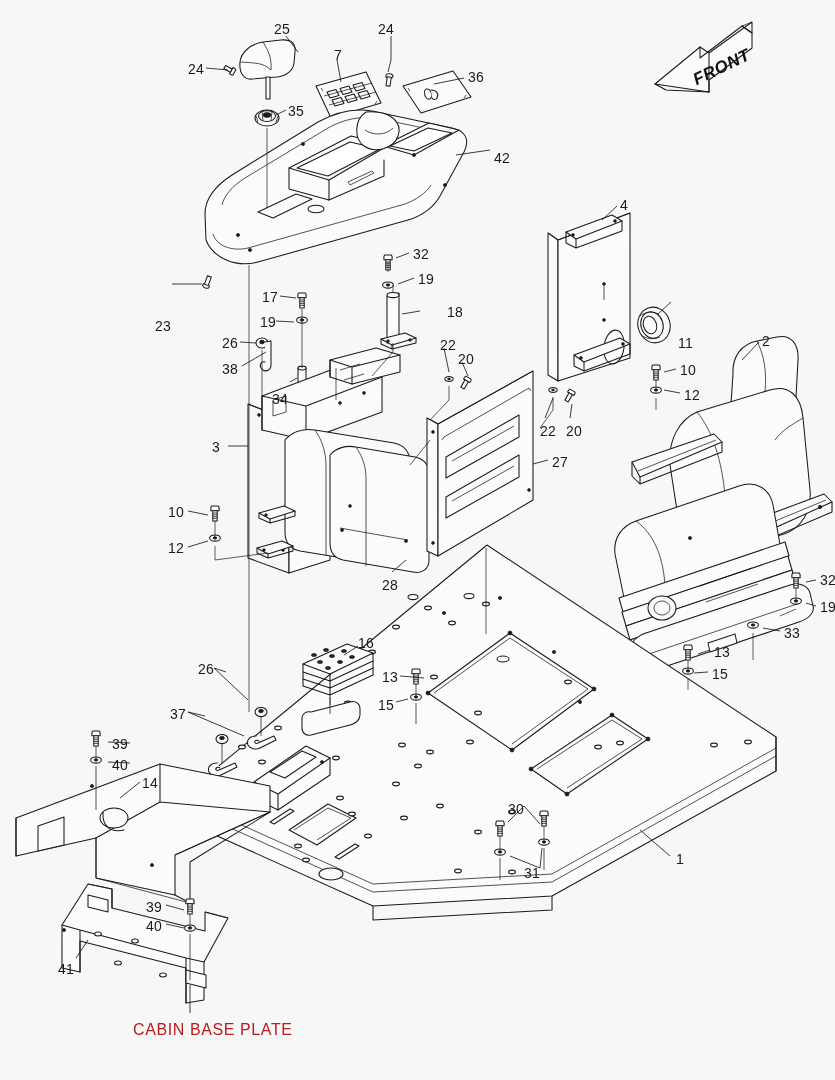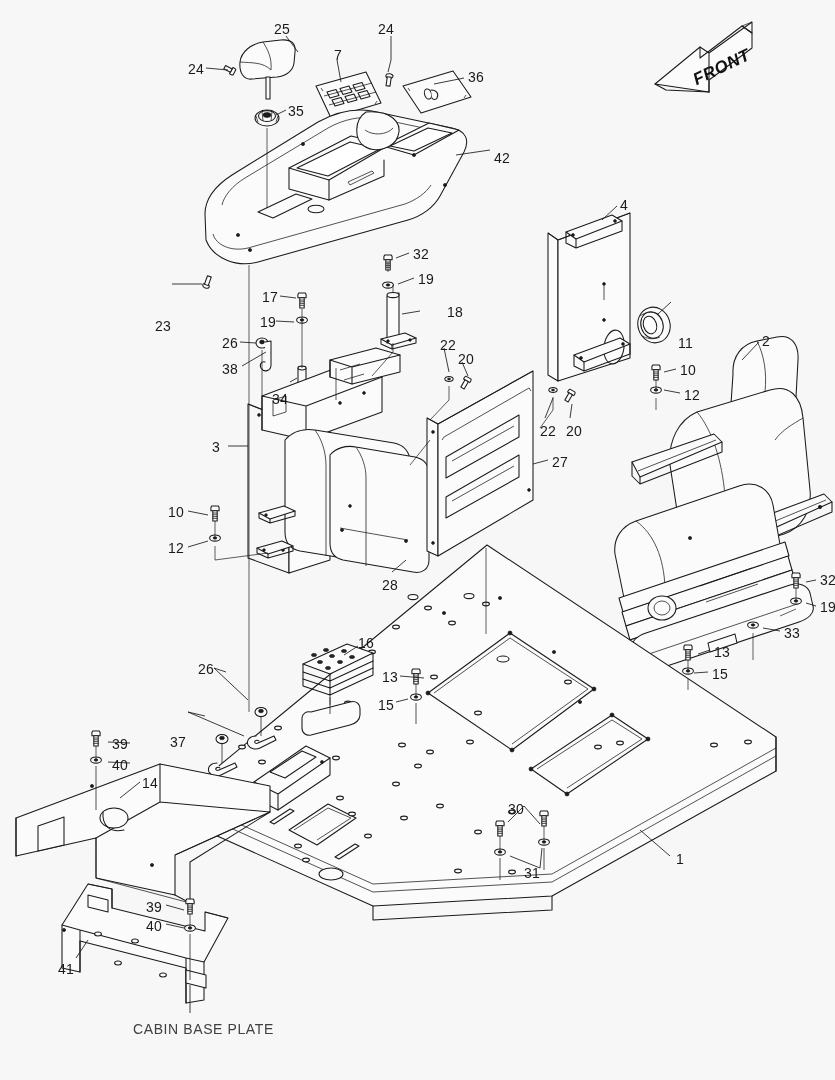--- a/index.html
+++ b/index.html
@@ -17,22 +17,22 @@
     font-family:"Liberation Sans", sans-serif;
     font-size:14px;
     color:#1a1a1a;
     white-space:nowrap;
     line-height:1;
     letter-spacing:0.2px;
   }
   .cap{
     position:absolute;
     font-family:"Liberation Sans", sans-serif;
-    font-size:14px;
-    color:#404040;
+    font-size:16px;
+    color:#b91c1c;
     white-space:nowrap;
     letter-spacing:0.6px;
   }
   .frontTxt{
     position:absolute;
     font-family:"Liberation Sans", sans-serif;
     font-size:17px;
     font-style:italic;
     font-weight:700;
     color:#111;
@@ -611,21 +611,21 @@
       <div class="lbl" style="left: 820px; top: 573px;">32</div>
       <div class="lbl" style="left: 382px; top: 578px;">28</div>
       <div class="lbl" style="left: 820px; top: 600px;">19</div>
       <div class="lbl" style="left: 784px; top: 626px;">33</div>
       <div class="lbl" style="left: 358px; top: 636px;">16</div>
       <div class="lbl" style="left: 714px; top: 645px;">13</div>
       <div class="lbl" style="left: 198px; top: 662px;">26</div>
       <div class="lbl" style="left: 382px; top: 670px;">13</div>
       <div class="lbl" style="left: 712px; top: 667px;">15</div>
       <div class="lbl" style="left: 378px; top: 698px;">15</div>
-      <div class="lbl" style="left: 170px; top: 707px; margin-top: 28px;">37</div>
+      <div class="lbl" style="left: 170px; top: 707px;">37</div>
       <div class="lbl" style="left: 112px; top: 737px;">39</div>
       <div class="lbl" style="left: 112px; top: 758px;">40</div>
       <div class="lbl" style="left: 142px; top: 776px;">14</div>
       <div class="lbl" style="left: 508px; top: 802px;">30</div>
       <div class="lbl" style="left: 676px; top: 852px;">1</div>
       <div class="lbl" style="left: 524px; top: 866px;">31</div>
       <div class="lbl" style="left: 146px; top: 900px;">39</div>
       <div class="lbl" style="left: 146px; top: 919px;">40</div>
       <div class="lbl" style="left: 58px; top: 962px;">41</div>
     </div>

